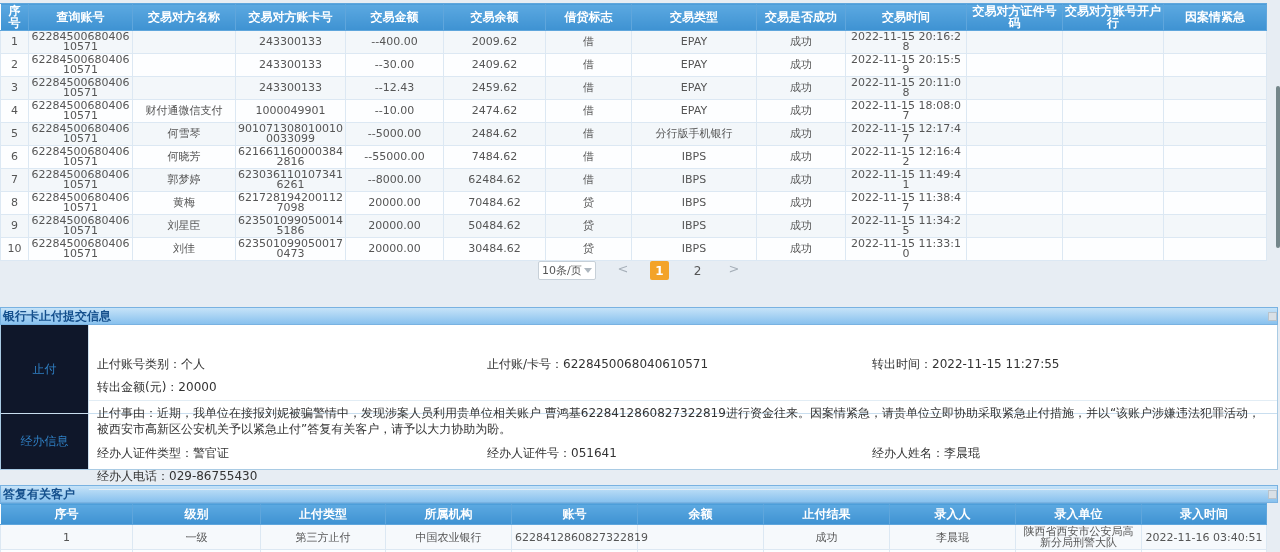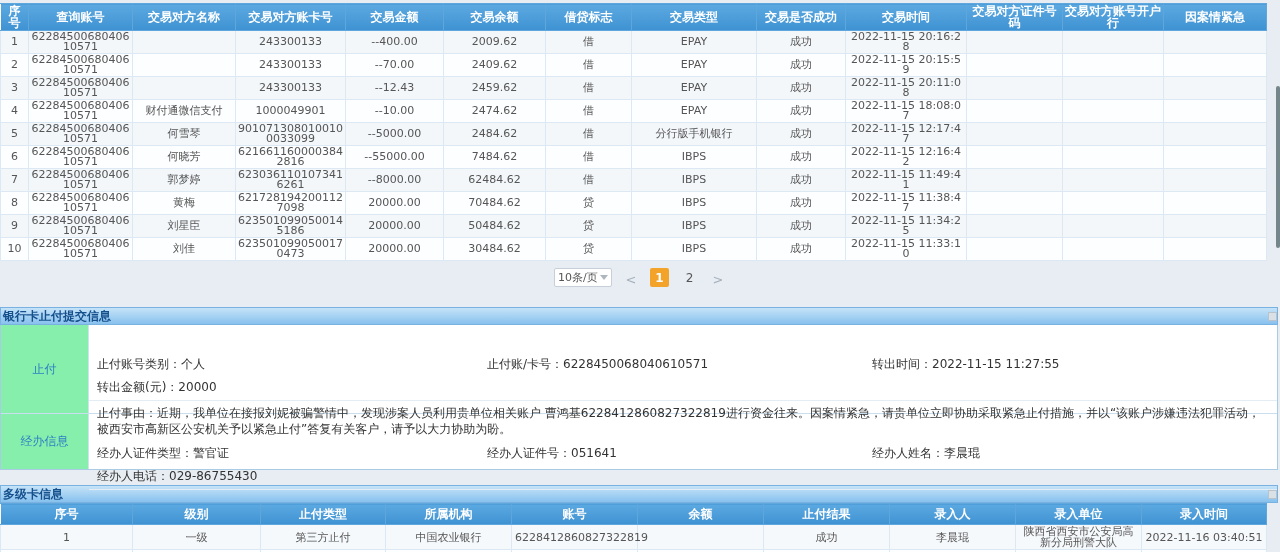--- a/index.html
+++ b/index.html
@@ -20,22 +20,22 @@
   }
   .txn-table td {
     border:1px solid #DCE8F3; color:#555; text-align:center;
     padding:1px 2px; height:21px; line-height:10px; word-break:break-all;
   }
   .txn-table tbody tr:nth-child(odd) td { background:#F3F7FA; }
   .txn-table tbody tr:nth-child(even) td { background:#FDFEFF; }
 
   
   .pagination {
-    height:26px; display:flex; justify-content:center; align-items:flex-end;
-    gap:11px; font-size:12px; color:#8A949D;
+    height:26px; display:flex; justify-content:center; align-items:flex-start;
+    gap:19px; font-size:12px; color:#8A949D;
   }
   .page-size {
     width:58px; height:19px; background:#fff; border:1px solid #C7D0D8;
     border-radius:2px; display:flex; align-items:center; gap:2px;
     font-size:11px; color:#555; padding:0 3px; overflow:hidden; cursor:pointer;
   }
   .page-size .label { white-space:nowrap; overflow:hidden; flex:1; }
   .caret { width:0; height:0; border-left:4px solid transparent;
     border-right:4px solid transparent; border-top:5px solid #AEB7BF; flex:none; }
   .page-chevron { font-size:13px; color:#A6AFB8; width:16px; text-align:center; cursor:pointer; }
@@ -51,21 +51,21 @@
     display:flex; align-items:center; justify-content:space-between;
     padding:0 0 0 2px; font-size:12px; font-weight:bold; color:#15508D;
   }
   .bar-icon { width:9px; height:9px; background:#D9E0E6; border:1px solid #B9C3CB; }
 
   
   .info-box { width:1278px; background:#fff; border:1px solid #A9CBE4; border-top:none; }
   .info-row { display:flex; }
   .info-row + .info-row { border-top:1px solid #C9DEEF; }
   .side-label {
-    width:88px; flex:none; background:#86efac; border-right:1px solid #CFE2F1;
+    width:88px; flex:none; background:#0f172a; border-right:1px solid #CFE2F1;
     display:flex; align-items:center; justify-content:center;
     color:#2F7FC3; font-size:12px;
   }
   .info-content { flex:1; min-width:0;margin-top:25px; }
   .field-grid { display:grid; grid-template-columns:390px 385px 1fr; padding:2px 0; }
   .field { font-size:12px; color:#333; padding:5px 0 4px 8px; line-height:14px; white-space:nowrap; overflow:hidden; }
   .reason { border-top:1px solid #E2EDF5; font-size:12px; color:#333; line-height:16px; padding:4px 10px 5px 8px; }
   .bottom-strip { border-top:1px solid #E2EDF5; height:10px; }
 
   
@@ -139,21 +139,21 @@
         <td>2022-11-15 20:16:28</td>
         <td></td>
         <td></td>
         <td></td>
       </tr>
       <tr>
         <td>2</td>
         <td>6228450068040610571</td>
         <td></td>
         <td>243300133</td>
-        <td>--70.00</td>
+        <td>--30.00</td>
         <td>2409.62</td>
         <td>借</td>
         <td>EPAY</td>
         <td>成功</td>
         <td>2022-11-15 20:15:59</td>
         <td></td>
         <td></td>
         <td></td>
       </tr>
       <tr>
@@ -319,21 +319,21 @@
         <div class="field"></div>
         <div class="field"></div>
       </div>
       <div class="bottom-strip"></div>
     </div>
   </div>
 </div>
 
 <div class="mc-wrap">
   <div class="section-bar">
-    <span>多级卡信息</span>
+    <span>答复有关客户</span>
     <span class="bar-icon"></span>
   </div>
   <table class="mc-table">
     <colgroup>
       <col style="width:132px">
         <col style="width:128px">
         <col style="width:125px">
       <col style="width:126px">
         <col style="width:126px">
         <col style="width:126px">

